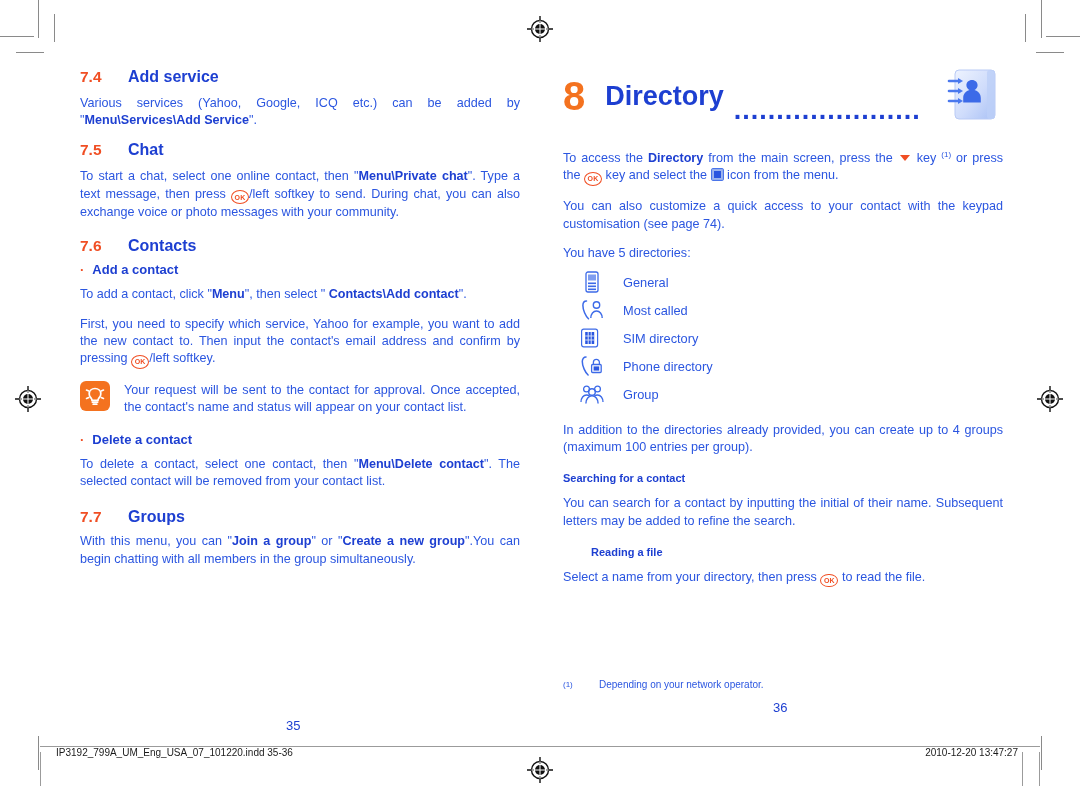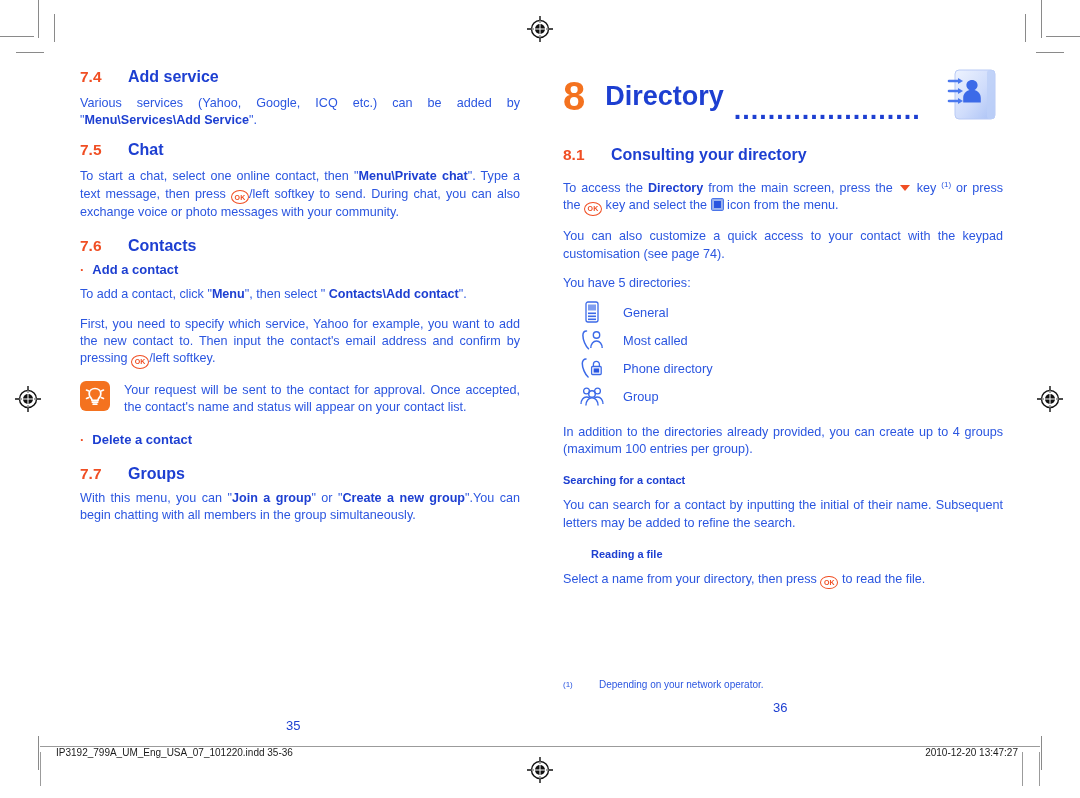--- a/index.html
+++ b/index.html
@@ -344,20 +344,21 @@
         </svg>
       </div>
       <div class="note-text">Your request will be sent to the contact for approval. Once accepted, the contact's name and status will appear on your contact list.</div>
     </div>
 
     <div class="bullet">
       <span class="dot">·</span>
       <span>Delete a contact</span>
     </div>
 
+    <p class="body last">To delete a contact, select one contact, then "<b>Menu\Delete contact</b>". The selected contact will be removed from your contact list.</p>
 
     <div class="sec tight" style="margin-top:18px;">
       <span class="sec-num">7.7</span>
       <span class="sec-title">Groups</span>
     </div>
     <p class="body" style="margin-top:6px;">With this menu, you can "<b>Join a group</b>" or "<b>Create a new group</b>".You can begin chatting with all members in the group simultaneously.</p>
 
   </div>
 
   <div class="col col-right">
@@ -387,24 +388,20 @@
           </g>
           <g fill="#4b79ee">
             <path d="M17 11 l5 3 -5 3 z"></path>
               <path d="M17 21 l5 3 -5 3 z"></path>
               <path d="M17 31 l5 3 -5 3 z"></path>
           </g>
         </svg>
       </span>
     </div>
 
-    <div class="sec tight">
-      <span class="sec-num">8.1</span>
-      <span class="sec-title">Consulting your directory</span>
-    </div>
 
     <p class="body" style="margin-top:12px;">To access the <b>Directory</b> from the main screen, press the <span class="downkey"></span> key <span class="fn-ref">(1)</span> or press the <span class="okkey">OK</span> key and select the <span style="display:inline-block;vertical-align:-2px;"><svg width="13" height="13" viewBox="0 0 13 13">
             <rect x="0.6" y="0.6" width="11.8" height="11.8" rx="1" fill="#9fb6ee" stroke="#3c6ae8" stroke-width="1"></rect>
             <rect x="3" y="3" width="7" height="7" fill="#2b56e0"></rect>
           </svg></span> icon from the menu.</p>
 
     <p class="body">You can also customize a quick access to your contact with the keypad customisation (see page 74).</p>
 
     <p class="body" style="margin-bottom:6px;">You have 5 directories:</p>
 
@@ -427,20 +424,31 @@
         <span class="dir-icon">
           <svg width="26" height="22" viewBox="0 0 26 22">
             <path d="M7.5 2 c-2.2 0 -3.6 1.8 -3.6 4.4 0 4.6 2.6 10.6 5.6 13.4" fill="none" stroke="#3c6ae8" stroke-width="1.5" stroke-linecap="round"></path>
             <circle cx="17.5" cy="6" r="3.2" fill="none" stroke="#3c6ae8" stroke-width="1.4"></circle>
             <path d="M11.8 19 c0 -4 2.5 -7 5.7 -7 3.2 0 5.7 3 5.7 7" fill="none" stroke="#3c6ae8" stroke-width="1.4"></path>
           </svg>
         </span>
         <span class="dir-label">Most called</span>
       </div>
 
+      <div class="dir-row">
+        <span class="dir-icon">
+          <svg width="26" height="22" viewBox="0 0 26 22">
+            <path d="M4.6 2.2 h12 a2 2 0 0 1 2 2 v13.6 a2 2 0 0 1 -2 2 h-12 a2 2 0 0 1 -2 -2 v-13.6 a2 2 0 0 1 2 -2 z" fill="none" stroke="#3c6ae8" stroke-width="1.2"></path>
+            <rect x="6.2" y="5" width="9" height="12" fill="#2b56e0"></rect>
+            <path d="M9.2 5 v12 M12.2 5 v12" stroke="#dbe5fb" stroke-width="1"></path>
+            <path d="M6.2 9 h9 M6.2 13 h9" stroke="#dbe5fb" stroke-width="0.9"></path>
+          </svg>
+        </span>
+        <span class="dir-label">SIM directory</span>
+      </div>
 
       <div class="dir-row">
         <span class="dir-icon">
           <svg width="26" height="22" viewBox="0 0 26 22">
             <path d="M7 2 c-2.2 0 -3.7 1.8 -3.7 4.4 0 4.7 2.7 10.8 5.8 13.6" fill="none" stroke="#3c6ae8" stroke-width="1.5" stroke-linecap="round"></path>
             <path d="M14.4 9.5 v-2.2 a3 3 0 0 1 6 0 v2.2" fill="none" stroke="#3c6ae8" stroke-width="1.3"></path>
             <rect x="12.6" y="9.5" width="9.6" height="8" rx="1" fill="none" stroke="#3c6ae8" stroke-width="1.3"></rect>
             <rect x="14.6" y="11.4" width="5.6" height="4.2" fill="#2b56e0"></rect>
           </svg>
         </span>

